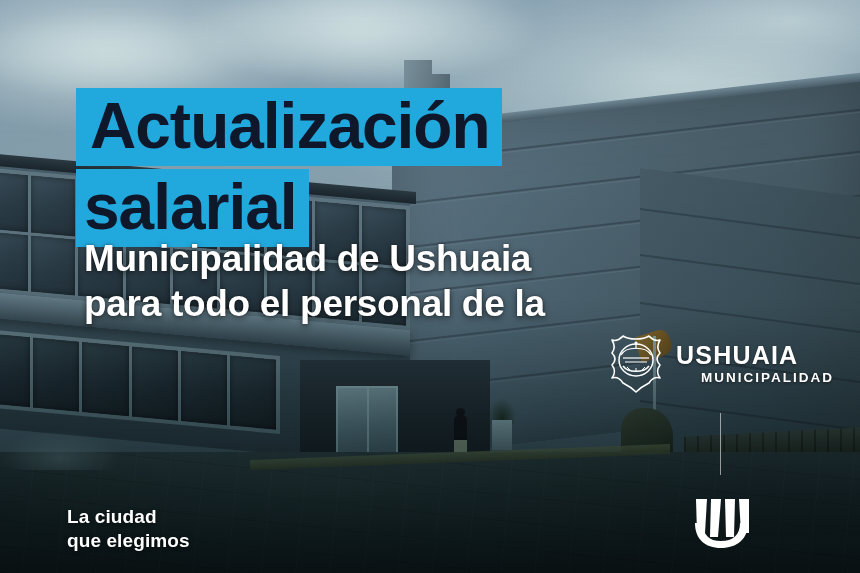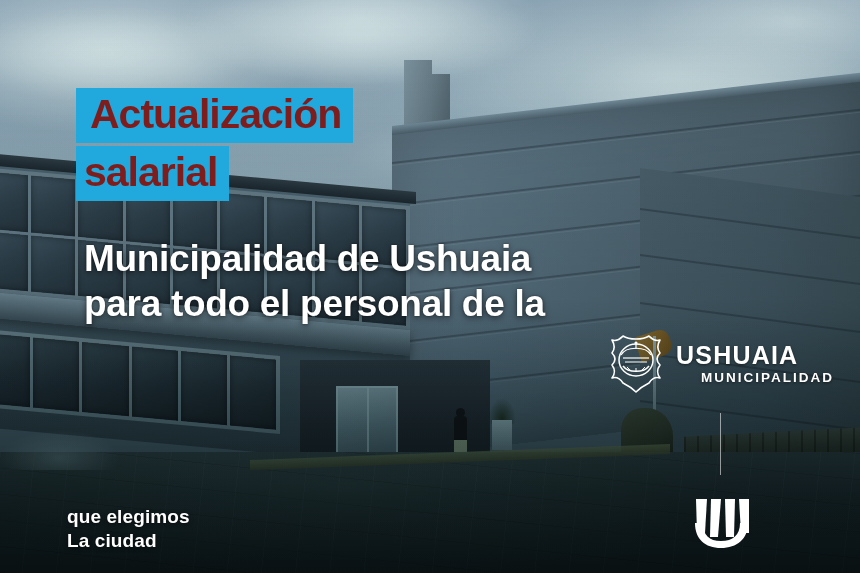--- a/index.html
+++ b/index.html
@@ -233,23 +233,23 @@
     background:linear-gradient(180deg, rgba(0,0,0,0) 55%, rgba(0,0,0,.28) 100%);
   }
 
   
   .content{ position:absolute; inset:0; }
 
   .headline{ position:absolute; left:76px; top:88px; }
   .hl-line{
     display:block;
     background:var(--accent,#21a8dd);
-    color:#7f1d1d;
+    color:#0f172a;
     font-weight:bold;
-    font-size:41px;
+    font-size:64px;
     line-height:1.0;
     letter-spacing:-1px;
     padding:6px 12px 8px 14px;
     width:max-content;
   }
   .hl-line + .hl-line{ margin-top:3px;padding-left:8px; }
 
   .subhead{
     position:absolute; left:84px; top:236px;
     color:#fff;
@@ -403,22 +403,22 @@
       <span class="hl-line">Actualización</span>
       <span class="hl-line">salarial</span>
     </div>
 
     <div class="subhead">
       <span>Municipalidad de Ushuaia</span>
       <span>para todo el personal de la</span>
     </div>
 
     <div class="tagline">
+      <span>La ciudad</span>
       <span>que elegimos</span>
-      <span>La ciudad</span>
     </div>
 
     <div class="brand">
 
       <div class="brand-main">
         <svg class="crest" viewBox="0 0 58 62">
           <path d="M5 7 C11 9 14 5 16 3 C22 7 36 7 42 3 C44 5 47 9 53 7
                    C50 12 50 16 53 20 C49 24 49 28 53 32
                    C50 36 50 41 53 45 C47 43 44 47 42 50
                    C38 52 33 55 29 59 C25 55 20 52 16 50

